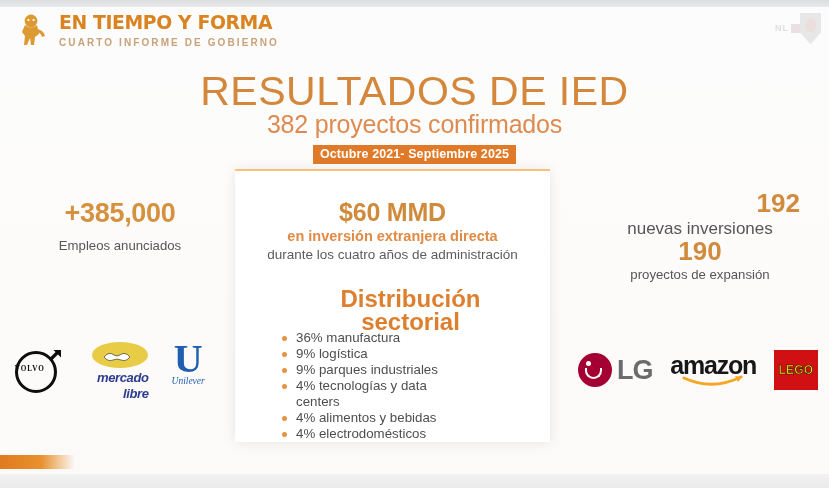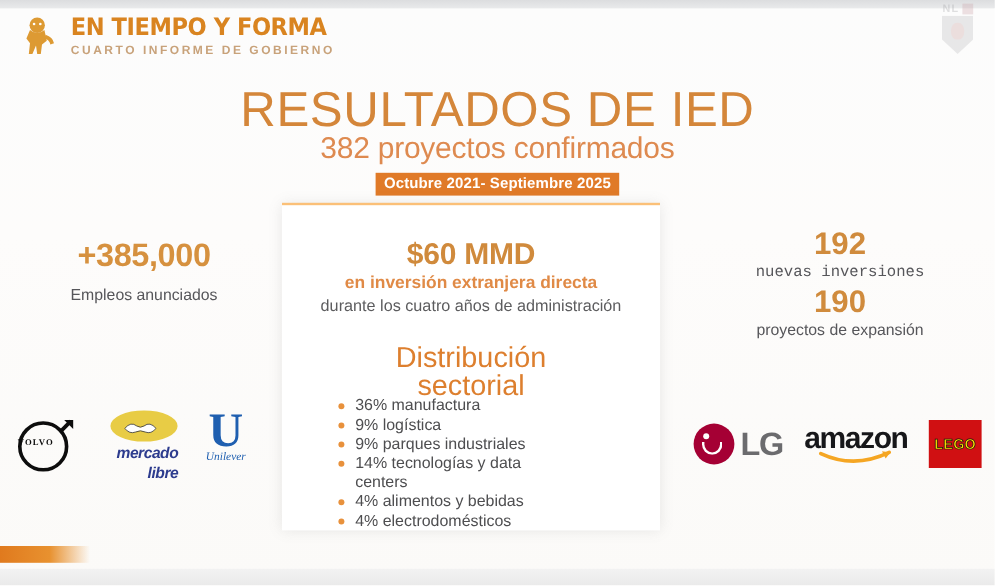--- a/index.html
+++ b/index.html
@@ -29,21 +29,21 @@
     transform:scaleX(0.94); transform-origin:left center;
   }
   .brand-sub {
     font-family:"Liberation Sans", sans-serif;
     font-size:10px; font-weight:bold; letter-spacing:2.1px;
     color:#c8a27a; margin-top:4px;
   }
 
   
   .watermark { position:absolute; right:8px; top:2px; width:46px; height:52px;
-    opacity:0.30; display:flex; flex-direction:column; align-items:center; }
+    opacity:0.30; display:flex; flex-direction:row; align-items:center; }
   .wm-label { font-size:9px; font-weight:bold; color:#9a9a9e; letter-spacing:1px;
     display:flex; align-items:center; gap:2px; }
   .wm-sq { width:9px; height:9px; background:#c9a0a6; display:inline-block; }
   .wm-shield { width:26px; height:32px; background:#b9b9bc;
     clip-path:polygon(0 0,100% 0,100% 62%,50% 100%,0 62%);
     margin-top:1px; position:relative; }
   .wm-shield::after { content:""; position:absolute; left:50%; top:40%;
     transform:translate(-50%,-50%); width:11px; height:14px;
     background:#c79a99; border-radius:45%; }
 
@@ -73,43 +73,43 @@
     background:#fbc078; }
 
   .mmd-amount { position:absolute; left:235px; top:198px; width:315px; text-align:center;
     font-size:25px; font-weight:bold; color:#d08a3c; letter-spacing:-0.2px; }
   .mmd-line2 { position:absolute; left:235px; top:228px; width:315px; text-align:center;
     font-size:14.5px; font-weight:bold; color:#e08a46; }
   .mmd-line3 { position:absolute; left:235px; top:247px; width:315px; text-align:center;
     font-size:13.5px; color:#5c5c5e; }
 
   .dist-title {
-    position:absolute; left:235px; top:288px; width:315px; text-align:center;
-    font-size:24px; font-weight:normal; color:#dd7f2e; line-height:0.95;
+    position:absolute; left:253px; top:288px; width:315px; text-align:center;
+    font-size:24px; font-weight:bold; color:#dd7f2e; line-height:0.95;
   }
   .dist-title span { display:block; }
 
   .dist-list { position:absolute; left:282px; top:330px; width:250px; }
   .dist-item { display:flex; align-items:flex-start; gap:9px;
     font-size:13.3px; color:#4e4e50; line-height:1.21; }
   .dist-bullet { width:5px; height:5px; border-radius:50%; background:#e8913c;
     flex:none; margin-top:6px; }
   .dist-text { white-space:pre-line; }
 
   
   .stat-left-num { position:absolute; left:20px; top:198px; width:200px; text-align:center;
     font-size:27px; font-weight:bold; color:#d6913f; letter-spacing:-0.3px; }
   .stat-left-lab { position:absolute; left:20px; top:238px; width:200px; text-align:center;
     font-size:13.2px; color:#56565a; }
 
   
-  .stat-r1-num { position:absolute; left:600px; top:188px; width:200px; text-align:center;
+  .stat-r1-num { position:absolute; left:600px; top:188px; width:200px; text-align:right;
     font-size:26px; font-weight:bold; color:#d08b3d; }
   .stat-r1-lab { position:absolute; left:600px; top:219px; width:200px; text-align:center;
-    font-size:13px; color:#56565a;font-family:Liberation Mono, monospace; }
+    font-size:17px; color:#56565a; }
   .stat-r2-num { position:absolute; left:600px; top:236px; width:200px; text-align:center;
     font-size:26px; font-weight:bold; color:#d08b3d; }
   .stat-r2-lab { position:absolute; left:600px; top:267px; width:200px; text-align:center;
     font-size:13.2px; color:#56565a; }
 
   
   .logos-left { position:absolute; left:8px; top:336px; width:215px; height:70px;
     display:flex; align-items:center; justify-content:space-around; }
   .logos-right { position:absolute; left:572px; top:340px; width:252px; height:60px;
     display:flex; align-items:center; justify-content:space-between; padding:0 6px; }
@@ -222,21 +222,21 @@
     <div class="dist-item">
       <span class="dist-bullet"></span>
       <span class="dist-text">9% logística</span>
     </div>
     <div class="dist-item">
       <span class="dist-bullet"></span>
       <span class="dist-text">9% parques industriales</span>
     </div>
     <div class="dist-item">
       <span class="dist-bullet"></span>
-      <span class="dist-text">14% tecnologías y data
+      <span class="dist-text">4% tecnologías y data
 centers</span>
     </div>
     <div class="dist-item">
       <span class="dist-bullet"></span>
       <span class="dist-text">4% alimentos y bebidas</span>
     </div>
     <div class="dist-item">
       <span class="dist-bullet"></span>
       <span class="dist-text">4% electrodomésticos</span>
     </div>

